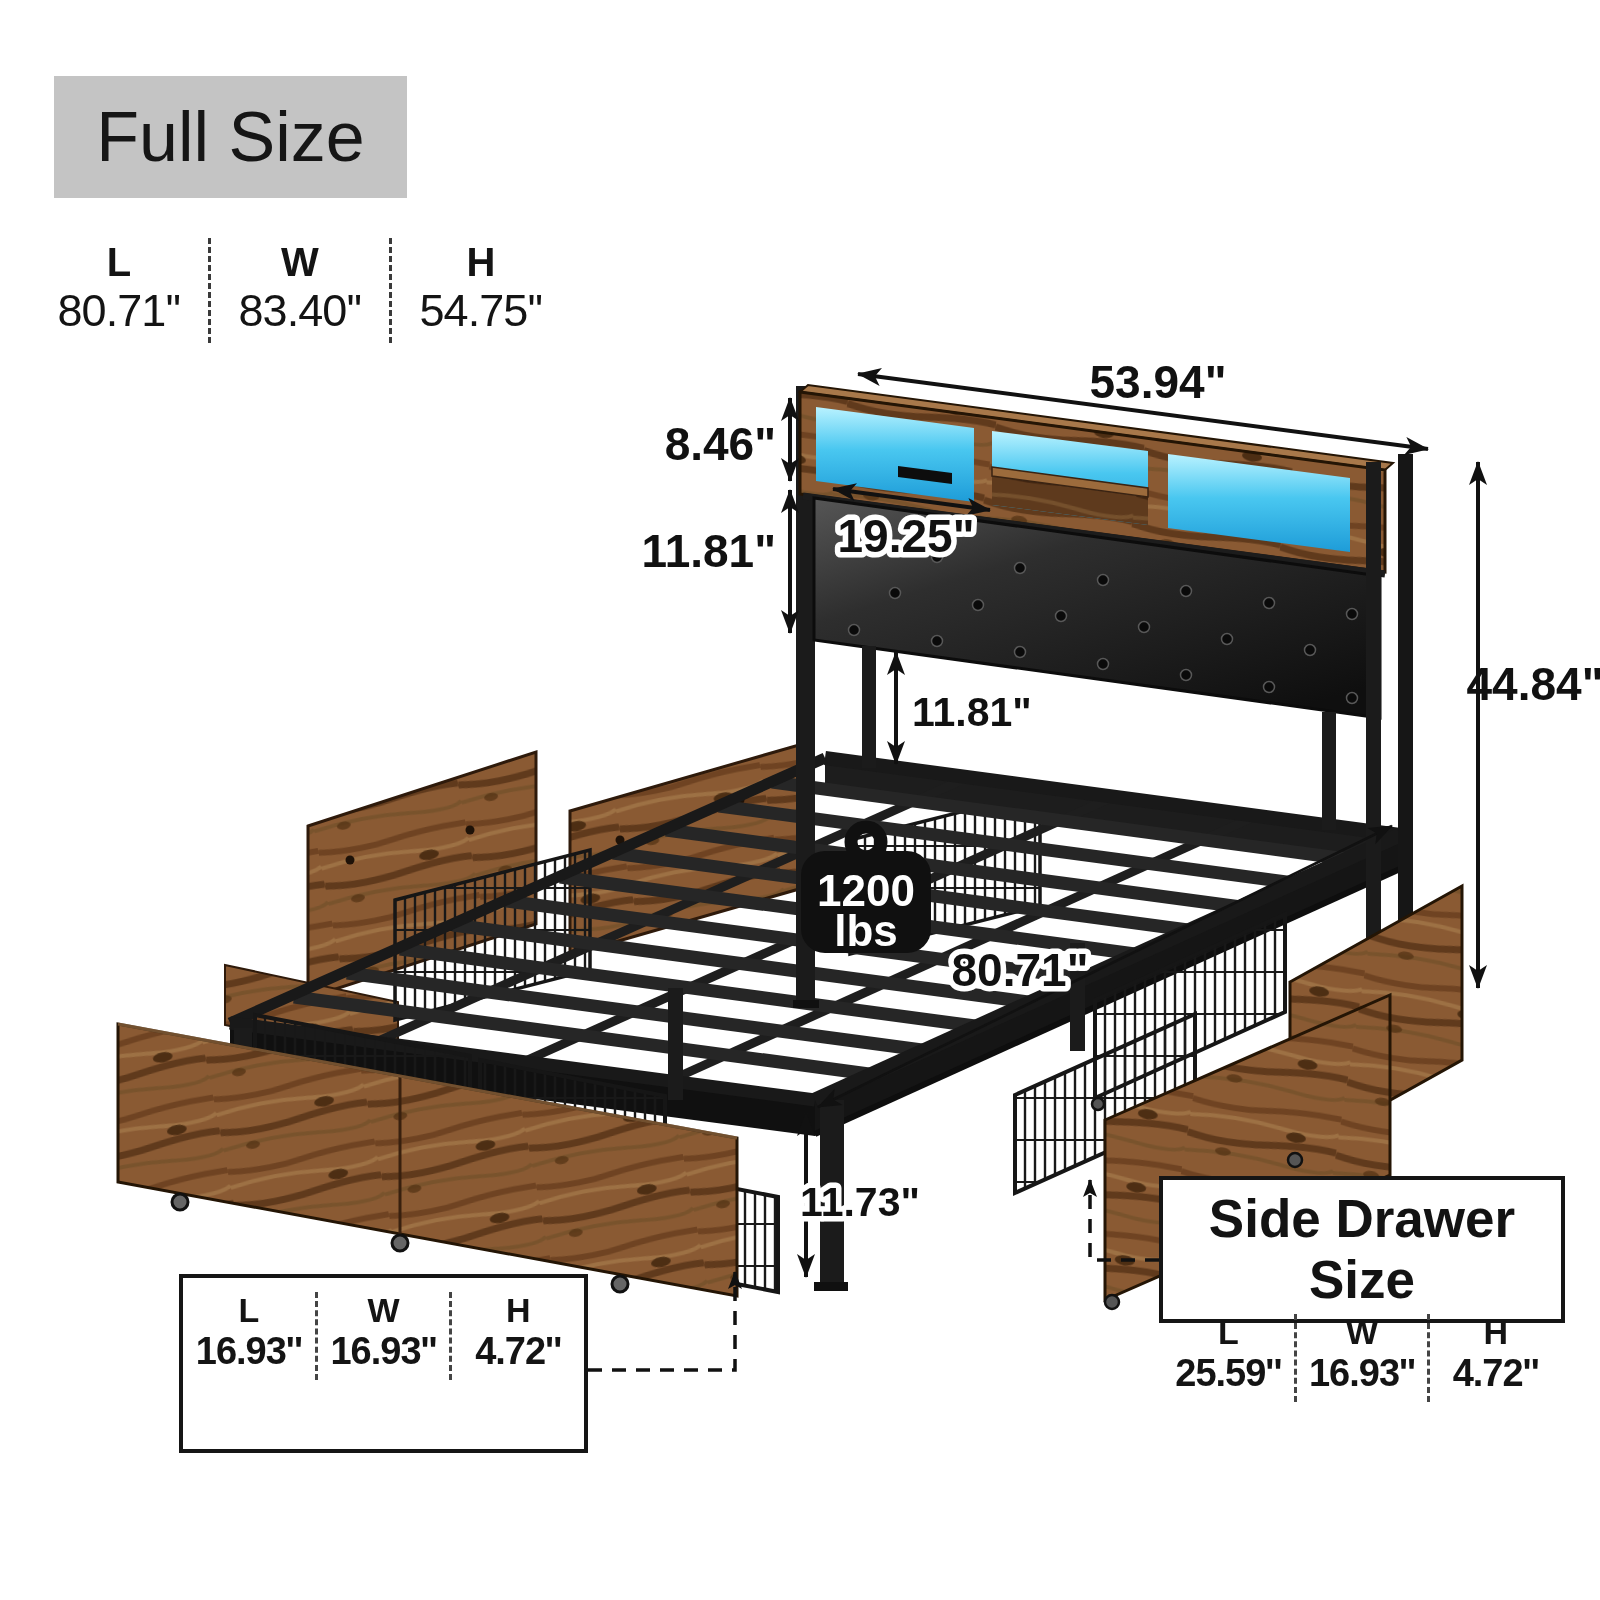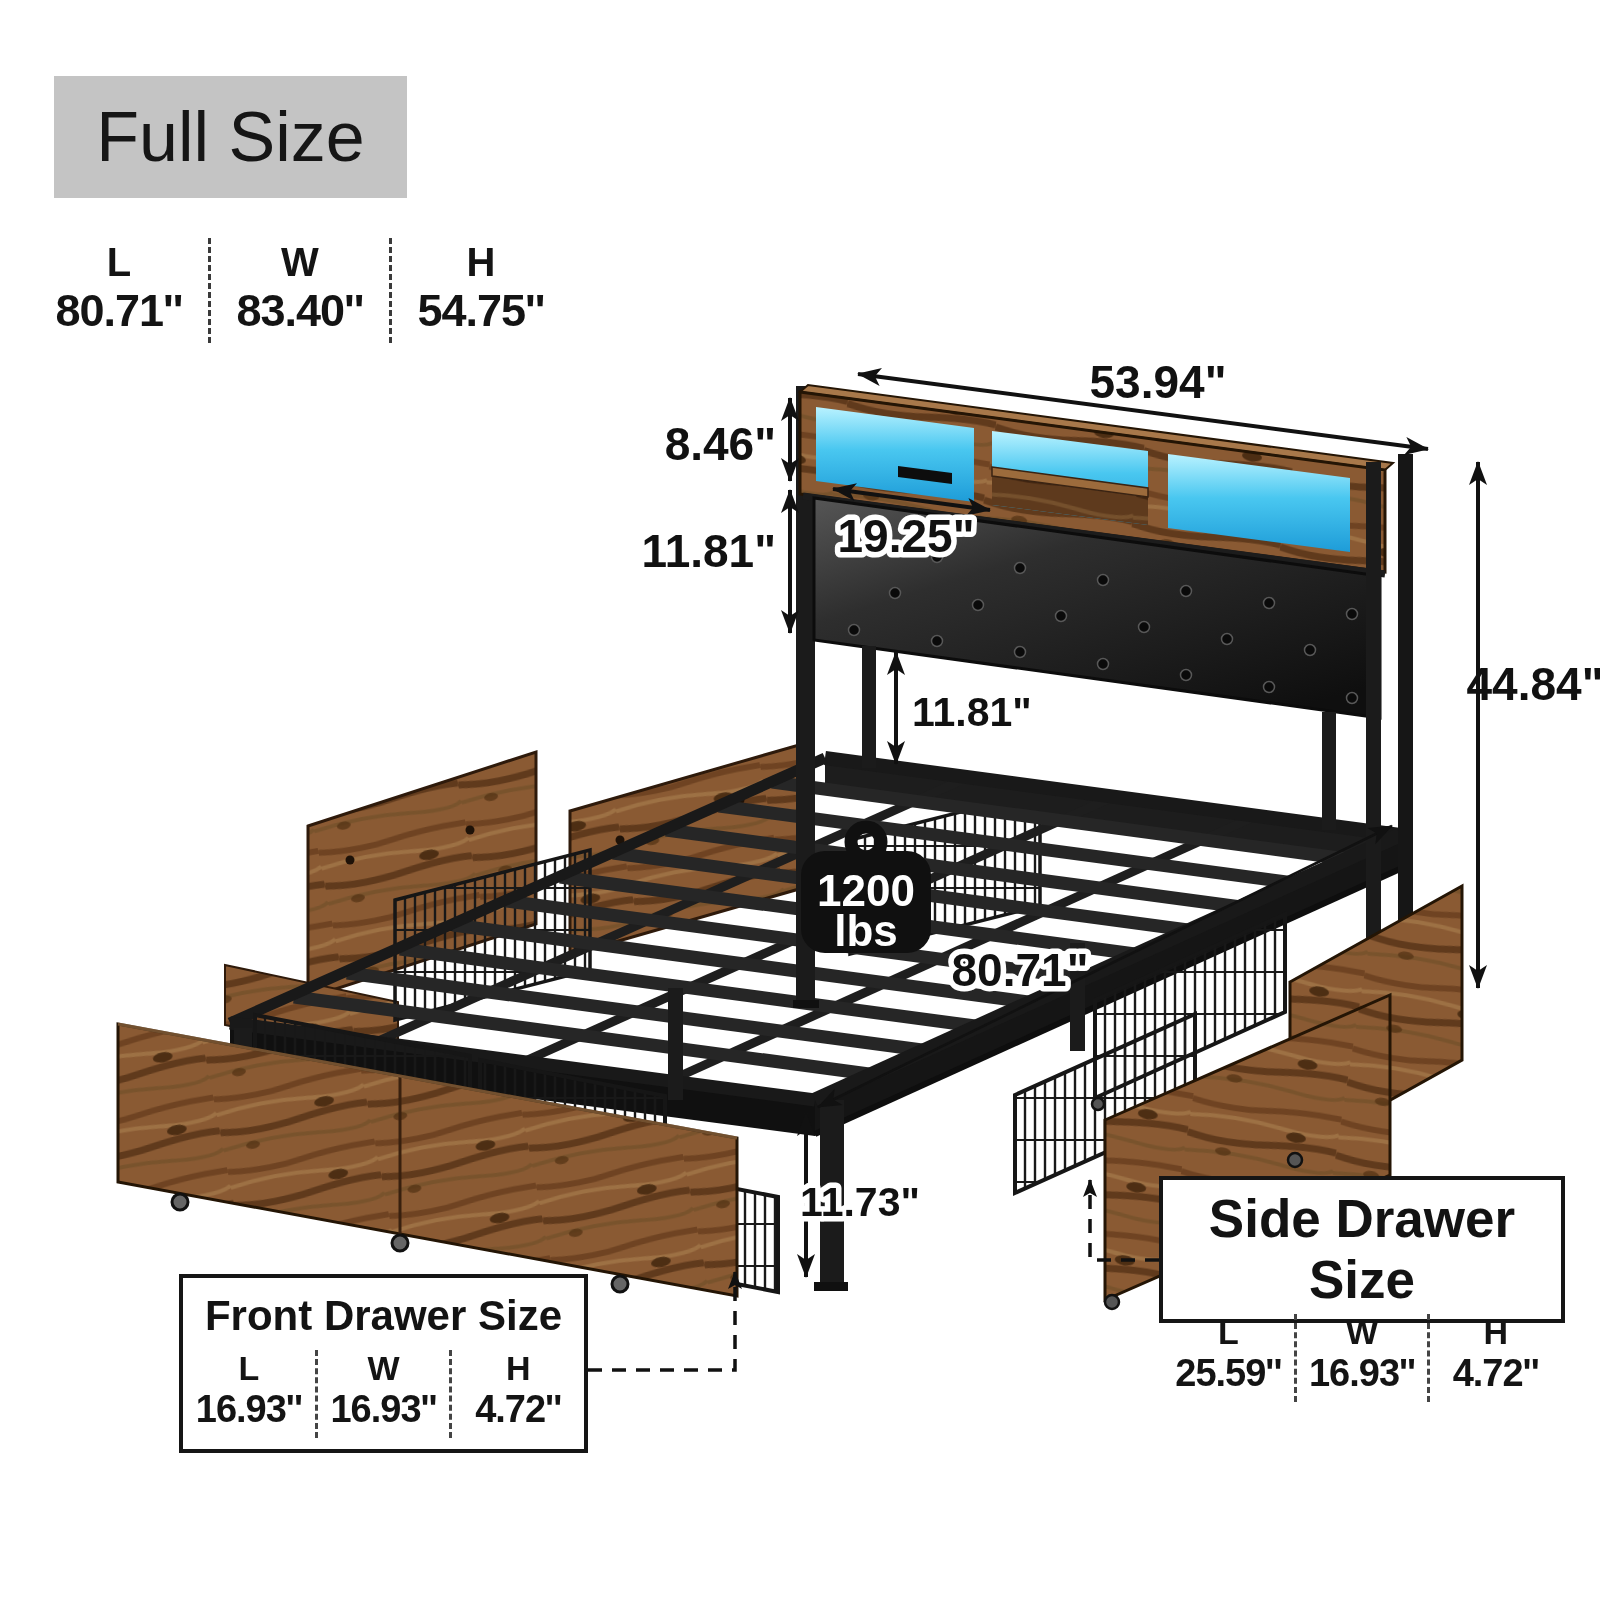--- a/index.html
+++ b/index.html
@@ -11,21 +11,21 @@
   
   .size-badge{
     position:absolute;left:54px;top:76px;width:353px;height:122px;
     background:#c4c4c4;display:flex;align-items:center;justify-content:center;
     font-size:70px;font-weight:400;letter-spacing:0;color:#161616;
   }
   .dims-row{position:absolute;left:30px;top:238px;width:540px;display:flex;}
   .dim-col{flex:1;text-align:center;padding:2px 0 6px;}
   .dim-col + .dim-col{border-left:3px dashed #3a3a3a;}
   .dim-axis{font-size:40px;font-weight:800;line-height:1.12;}
-  .dim-value{font-size:45px;font-weight:700;line-height:1.15;letter-spacing:-1px;}
+  .dim-value{font-size:45px;font-weight:400;line-height:1.15;letter-spacing:-1px;}
   
   .spec-box{
     position:absolute;background:#ffffff;border:4px solid #151515;
     box-sizing:border-box;
   }
   .front-box{left:179px;top:1274px;width:409px;height:179px;padding-top:14px;}
   .side-box{left:1159px;top:1176px;width:406px;height:147px;padding-top:8px;}
   .spec-title{text-align:center;font-weight:800;color:#131313;}
   .front-box .spec-title{font-size:42px;margin-bottom:10px;}
   .side-box .spec-title{font-size:53px;margin-bottom:4px;}
@@ -256,21 +256,20 @@
       <div class="dim-axis">W</div>
       <div class="dim-value">83.40''</div>
     </div>
     <div class="dim-col">
       <div class="dim-axis">H</div>
       <div class="dim-value">54.75''</div>
     </div>
   </div>
 
   <div class="spec-box front-box">
-    <div class="spec-title">Front Drawer Size</div>
     <div class="spec-dims">
       <div class="spec-col">
         <div class="spec-axis">L</div>
         <div class="spec-value">16.93''</div>
       </div>
       <div class="spec-col">
         <div class="spec-axis">W</div>
         <div class="spec-value">16.93''</div>
       </div>
       <div class="spec-col">

